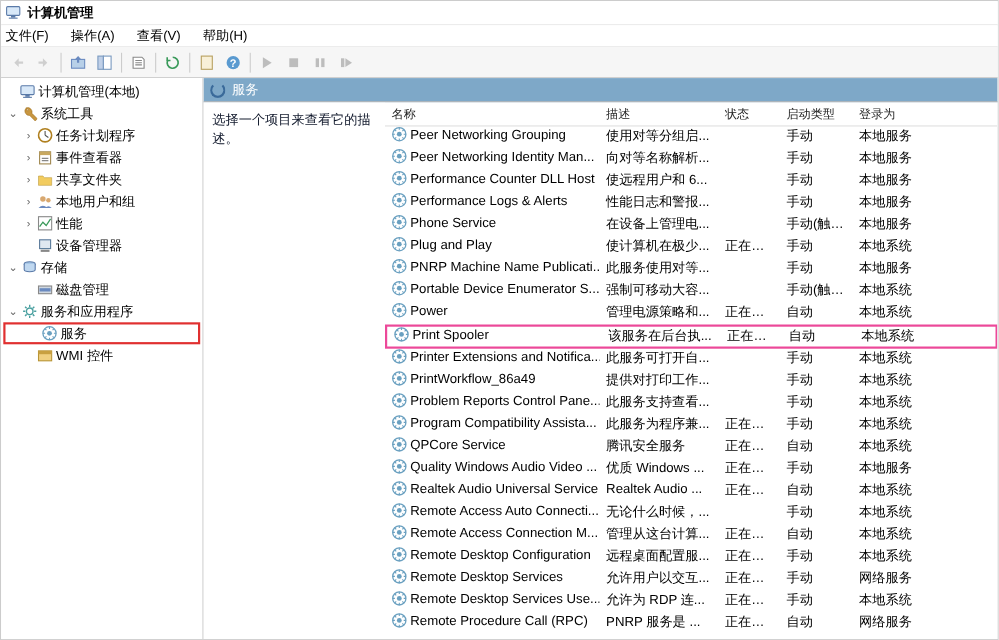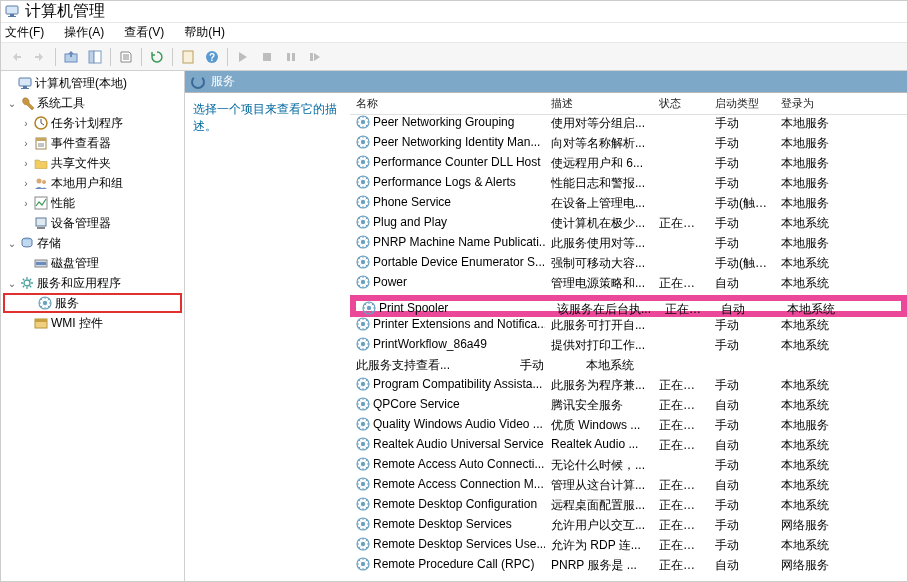--- a/index.html
+++ b/index.html
@@ -2,21 +2,21 @@
 <html><head>
 <meta charset="utf-8">
 <style>
 * { box-sizing: border-box; margin: 0; padding: 0; font-family: "Microsoft YaHei", "Segoe UI", Arial, sans-serif; }
 body { background: #fff; font-size: 12px; color: #000; overflow: hidden; }
 .window { width: 908px; height: 582px; display: flex; flex-direction: column; border: 1px solid #ccc; }
 
 
 .title-bar { height: 22px; background: #fff; display: flex; align-items: center; padding: 0 4px; border-bottom: 1px solid #e8e8e8; }
 .title-bar .app-icon { width: 16px; height: 16px; margin-right: 4px; }
-.title-bar .title-text { font-size: 16px; }
+.title-bar .title-text { font-size: 12px; font-weight: bold; }
 
 
 .menu-bar { height: 20px; background: #fff; display: flex; align-items: center; padding: 0 4px; gap: 20px; border-bottom: 1px solid #e8e8e8; }
 .menu-bar span { font-size: 12px; cursor: default; }
 
 
 .toolbar { height: 28px; background: #f6f6f6; display: flex; align-items: center; padding: 0 4px; gap: 2px; border-bottom: 1px solid #d0d0d0; }
 .tb-btn { width: 22px; height: 22px; display: flex; align-items: center; justify-content: center; border: 1px solid transparent; }
 .tb-btn.disabled { opacity: 0.35; }
 .tb-sep { width: 1px; height: 18px; background: #ccc; margin: 0 2px; }
@@ -32,41 +32,41 @@
 .tree-icon { width: 16px; height: 16px; margin-right: 2px; display: inline-flex; align-items: center; justify-content: center; flex-shrink:0; }
 .tree-label { font-size: 12px; }
 
 
 .right-pane { flex: 1; display: flex; flex-direction: column; overflow: hidden; }
 .services-header { height: 22px; background: #7ea8c8; display: flex; align-items: center; padding: 0 6px; border-bottom: 1px solid #b8b8b8; }
 .refresh-circle { width: 14px; height: 14px; border: 2px solid #3a6a9a; border-radius: 50%; border-top-color: transparent; margin-right: 6px; }
 .services-header-text { font-size: 12px; color: #fff; }
 
 .detail-row { display: flex; flex: 1; overflow: hidden; }
-.description-panel { width: 165px; padding: 8px 8px; font-size: 12px; color: #0369a1; background: #fff; }
+.description-panel { width: 165px; padding: 8px 8px; font-size: 12px; color: #0f172a; background: #fff; }
 
 
 .grid-wrap { flex: 1; overflow: hidden; display: flex; flex-direction: column; }
 .grid-header { display: flex; height: 22px; border-bottom: 1px solid #e0e0e0; background: #fff; font-size: 11px; }
 .gh { padding: 3px 6px; color: #222; border-right: 1px solid transparent; }
 .gh.name { width: 195px; }
 .gh.desc { width: 108px; }
 .gh.status { width: 56px; }
 .gh.startup { width: 66px; }
 .gh.logon { width: 60px; }
 .gh.scroll { width: 18px; }
 
 .grid-body { flex: 1; overflow-y: scroll; }
 .grid-body::-webkit-scrollbar { width: 17px; }
 .grid-body::-webkit-scrollbar-track { background: #f0f0f0; }
 .grid-body::-webkit-scrollbar-thumb { background: #c2c2c2; border: 1px solid #a8a8a8; }
 .grid-body::-webkit-scrollbar-button { height: 17px; background: #f0f0f0; border: 1px solid #c0c0c0; }
 
 .row { display: flex; height: 20px; align-items: flex-start; font-size: 12px; }
-.row.highlighted { border: 6px solid #ec4899; height: 22px; }
+.row.highlighted { border: 2px solid #ec4899; height: 22px; }
 .cell { padding: 0 6px; overflow: hidden; text-overflow: ellipsis; white-space: nowrap; }
 .cell.name { width: 195px; display: flex; align-items: center; }
 .cell.desc { width: 108px; }
 .cell.status { width: 56px; }
 .cell.startup { width: 66px; }
 .cell.logon { width: 60px; }
 
 .svc-icon { width: 14px; height: 14px; margin-right: 3px; flex-shrink: 0; }
 .folder-yel { fill: #f2cc60; stroke: #b89436; stroke-width:0.5; }
 </style>
@@ -502,20 +502,26 @@
                       <use href="#ico-svc"></use>
                     </svg></span>
                   <span>PrintWorkflow_86a49</span>
                 </div>
                 <div class="cell desc">提供对打印工作...</div>
                 <div class="cell status"></div>
                 <div class="cell startup">手动</div>
                 <div class="cell logon">本地系统</div>
               </div>
               <div class="row">
+                <div class="cell name">
+                  <span class="svc-icon"><svg width="14" height="14">
+                      <use href="#ico-svc"></use>
+                    </svg></span>
+                  <span>Problem Reports Control Pane...</span>
+                </div>
                 <div class="cell desc">此服务支持查看...</div>
                 <div class="cell status"></div>
                 <div class="cell startup">手动</div>
                 <div class="cell logon">本地系统</div>
               </div>
               <div class="row">
                 <div class="cell name">
                   <span class="svc-icon"><svg width="14" height="14">
                       <use href="#ico-svc"></use>
                     </svg></span>

